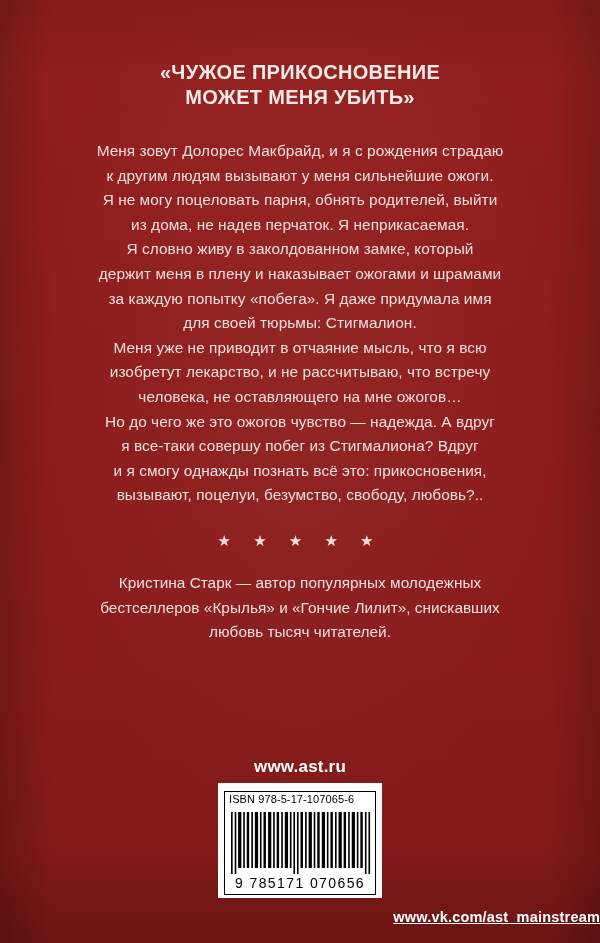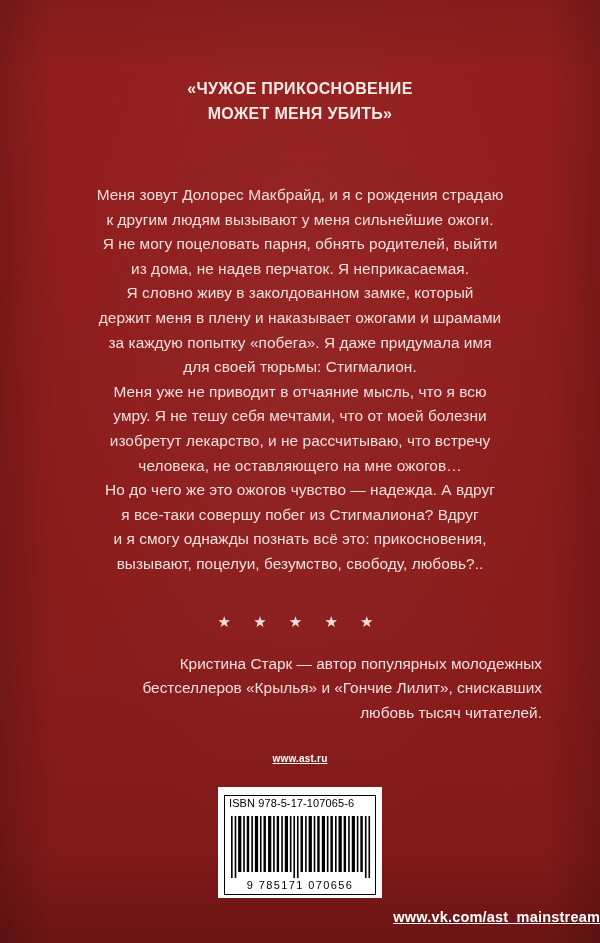--- a/index.html
+++ b/index.html
@@ -33,77 +33,75 @@
       linear-gradient(180deg, rgba(0,0,0,0.10) 0%, rgba(0,0,0,0) 8%, rgba(0,0,0,0) 90%, rgba(0,0,0,0.14) 100%);
   }
   .content {
     position: relative;
     z-index: 2;
     padding: 0 58px;
     text-align: center;
     color: #f2e4e0;
   }
   .quote {
-    margin: 16px;
+    margin: 0;
     padding-top: 60px;
-    font-size: 16px;
+    font-size: 20px;
     line-height: 25px;
     font-weight: bold;
     letter-spacing: 0.3px;
     color: #f7eae6;
   }
   .quote-line {
     display: block;
   }
   .blurb {
     margin: 0;
     padding-top: 29px;
     font-size: 15.4px;
     line-height: 24.6px;
     color: #f0dedb;
     letter-spacing: 0.05px;
   }
   .blurb p {
-    margin: 12px;
+    margin: 0;
   }
   .blurb .para-line {
     display: block;
   }
   .stars {
     padding-top: 23px;
     font-size: 15px;
     letter-spacing: 9px;
     color: #f0dedb;
     line-height: 20px;
   }
   .author-note {
     padding-top: 20px;
     font-size: 15.4px;
     line-height: 24.6px;
     color: #f0dedb;
-    text-align: right;
   }
   .author-note .para-line {
     display: block;
   }
   .footer {
     position: absolute;
     left: 0;
     right: 0;
     bottom: 0;
     z-index: 3;
     text-align: center;
   }
   .site-url {
-    font-size: 10px;
+    font-size: 17px;
     font-weight: bold;
     color: #ffffff;
-    text-decoration: underline;
     letter-spacing: 0.2px;
-    margin-bottom: 23px;
+    margin-bottom: 6px;
   }
   .barcode-box {
     display: inline-block;
     background: #ffffff;
     padding: 8px 6px 3px 6px;
     width: 152px;
     box-sizing: content-box;
   }
   .isbn-text {
     font-family: "Liberation Sans", sans-serif;
@@ -125,21 +123,21 @@
     box-sizing: border-box;
     width: 100%;
   }
   .bars {
     height: 62px;
     width: 100%;
     display: block;
   }
   .barcode-digits {
     font-family: "Liberation Sans", sans-serif;
-    font-size: 11px;
+    font-size: 14px;
     color: #000;
     letter-spacing: 1.4px;
     text-align: center;
     padding-top: 1px;
     padding-bottom: 1px;
   }
   .vk-url {
     font-size: 14.5px;
     font-weight: bold;
     color: #ffffff;
@@ -166,21 +164,20 @@
       <p>
         <span class="para-line">Меня зовут Долорес Макбрайд, и я с рождения страдаю</span>
         <span class="para-line">к другим людям вызывают у меня сильнейшие ожоги.</span>
         <span class="para-line">Я не могу поцеловать парня, обнять родителей, выйти</span>
         <span class="para-line">из дома, не надев перчаток. Я неприкасаемая.</span>
         <span class="para-line">Я словно живу в заколдованном замке, который</span>
         <span class="para-line">держит меня в плену и наказывает ожогами и шрамами</span>
         <span class="para-line">за каждую попытку «побега». Я даже придумала имя</span>
         <span class="para-line">для своей тюрьмы: Стигмалион.</span>
         <span class="para-line">Меня уже не приводит в отчаяние мысль, что я всю</span>
-        <span class="para-line">умру. Я не тешу себя мечтами, что от моей болезни</span>
         <span class="para-line">изобретут лекарство, и не рассчитываю, что встречу</span>
         <span class="para-line">человека, не оставляющего на мне ожогов…</span>
         <span class="para-line">Но до чего же это ожогов чувство — надежда. А вдруг</span>
         <span class="para-line">я все-таки совершу побег из Стигмалиона? Вдруг</span>
         <span class="para-line">и я смогу однажды познать всё это: прикосновения,</span>
         <span class="para-line">вызывают, поцелуи, безумство, свободу, любовь?..</span>
       </p>
     </div>
 
     <div class="stars">★ ★ ★ ★ ★</div>

